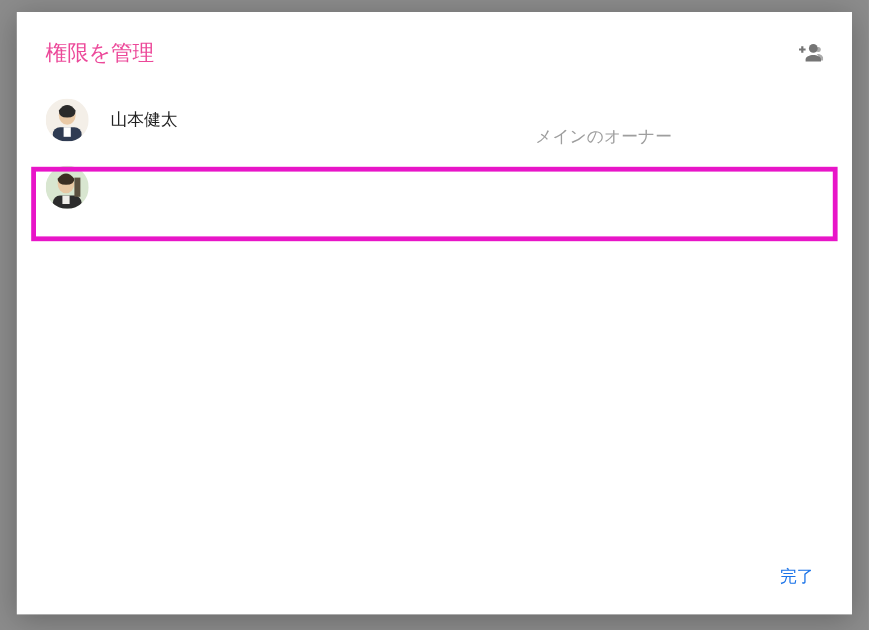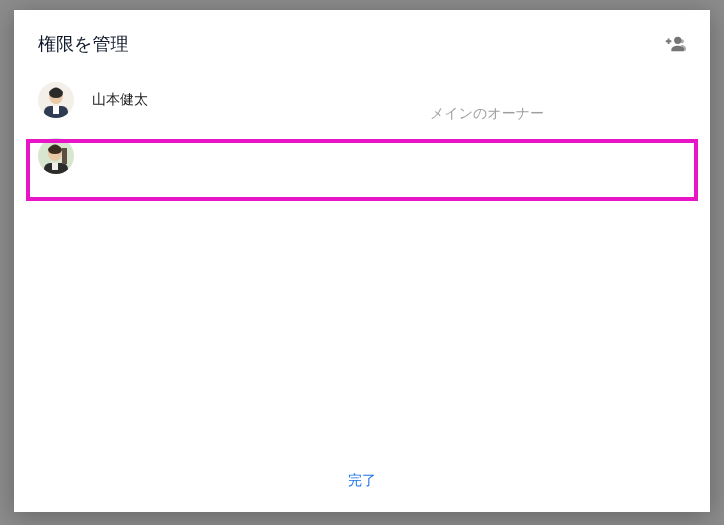--- a/index.html
+++ b/index.html
@@ -12,23 +12,23 @@
     box-shadow: 0 4px 24px rgba(0,0,0,0.28);
     display: flex;
     flex-direction: column;
   }
   .header {
     display: flex;
     align-items: center;
     justify-content: space-between;
     padding: 22px 24px 10px 24px;
   }
-  .title { font-size: 18px; color: #0f172a; font-weight: 400; }
+  .title { font-size: 18px; color: #ec4899; font-weight: 400; }
   .add-person-icon { color: #757575; display: flex; align-items: center; }
-  .rows { flex: 1; padding: 6px 16px 0 0; overflow: hidden; }
+  .rows { flex: 1; padding: 6px 0 0 0; overflow: hidden; }
   .row {
     display: flex;
     align-items: center;
     height: 56px;
     padding: 0 24px 0 24px;
     position: relative;
   }
   .avatar {
     width: 36px; height: 36px; border-radius: 50%;
     flex-shrink: 0;
@@ -53,21 +53,21 @@
   .highlight-box {
     position: absolute;
     left: 12px; right: 12px;
     top: 129px;
     height: 62px;
     border: 4px solid #e815c8;
     pointer-events: none;
   }
   .footer {
     display: flex;
-    justify-content: center;
+    justify-content: flex-end;
     padding: 12px 22px 14px 22px;
   }
   .done-btn {
     color: #1a73e8;
     font-size: 14px;
     background: none;
     border: none;
     padding: 8px 10px;
     cursor: pointer;
   }

